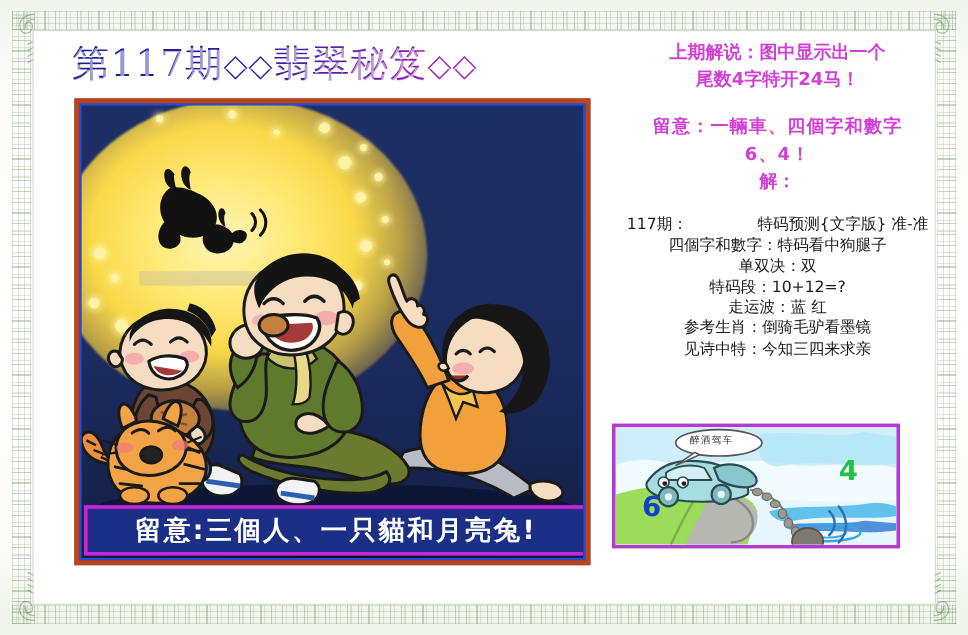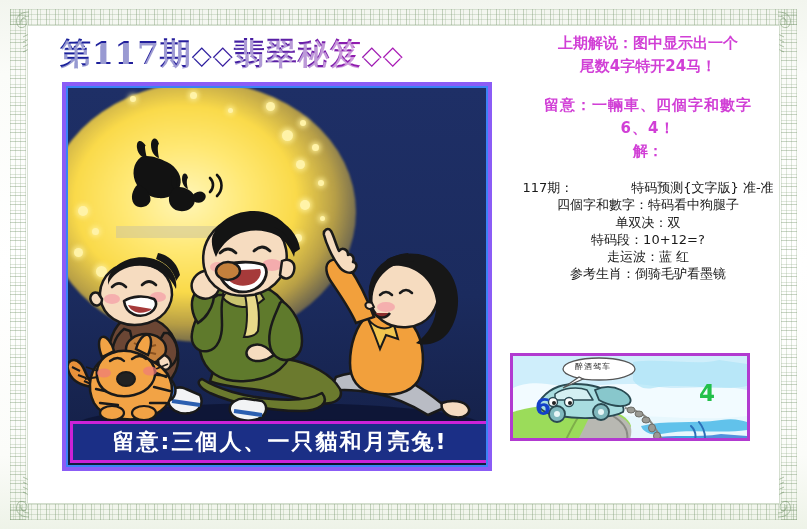--- a/index.html
+++ b/index.html
@@ -62,33 +62,33 @@
     position:absolute;left:28px;top:26px;width:751px;height:477px;
     background:#ffffff;
     box-shadow:0 0 0 1px rgba(170,190,165,.45);
   }
 
   
   .left-col{position:absolute;left:60px;top:32px;width:436px;height:455px;}
 
   .title{
     height:42px;line-height:42px;
-    font-size:31px;font-weight:bold;letter-spacing:1px;
+    font-size:31px;font-weight:normal;letter-spacing:1px;
     white-space:nowrap;
     font-family:"DejaVu Sans","Liberation Sans",sans-serif;
     background:linear-gradient(90deg,#18209a 0%,#2b1f9e 32%,#6a1fa8 56%,#a61bb4 74%,#c617c0 100%);
     -webkit-background-clip:text;background-clip:text;color:transparent;
     text-shadow:0 2px 0 rgba(255,255,255,.55);
   }
   .title .num{font-family:"DejaVu Serif","Liberation Serif",serif;}
   .title .dia{font-size:26px;}
 
   .pic-frame{
     position:absolute;left:2px;top:50px;width:430px;height:389px;
-    border:4px solid #8b5cf6;background:#3b82f6;box-sizing:border-box;
+    border:4px solid #c2410c;background:#1d4ed8;box-sizing:border-box;
     padding:2px;
   }
   .pic-inner{position:relative;width:100%;height:100%;overflow:hidden;
     background:linear-gradient(180deg,#1e2f66 0%,#1b2b5e 55%,#141f45 100%);}
 
   
   .moon-glow{
     position:absolute;left:-22px;top:-6px;width:310px;height:260px;border-radius:50%;
     background:radial-gradient(ellipse at 45% 45%,
       #fff6b8 0%, #ffe873 26%, #fada4a 46%, rgba(243,203,61,.72) 62%,
@@ -129,21 +129,21 @@
 
   .body-rows{margin-top:17px;}
   .brow{
     color:#1a1a1a;font-size:13px;line-height:17.3px;white-space:nowrap;
     font-family:"DejaVu Sans","Liberation Sans",sans-serif;
   }
   .brow .spacer{display:inline-block;width:58px;}
   .brow .tail{color:#1a1a1a;}
 
   .mini-frame{
-    position:absolute;left:2px;top:321px;width:240px;height:88px;
+    position:absolute;left:2px;top:321px;width:240px;height:104px;
     border:3px solid #b23ad0;box-sizing:border-box;background:#eef8ff;
     overflow:hidden;
   }
   .mini-inner{position:relative;width:100%;height:100%;}
   .mini-num{position:absolute;font-weight:bold;font-size:23px;
     font-family:"DejaVu Sans","Liberation Sans",sans-serif;}
   .num6{left:22px;bottom:18px;color:#1340c8;}
   .num4{right:32px;top:24px;color:#22c04a;}
   .bubble-txt{position:absolute;left:62px;top:5px;font-size:8px;color:#333;
     font-family:"DejaVu Sans","Liberation Sans",sans-serif;letter-spacing:1px;}
@@ -386,20 +386,21 @@
     <div class="hl spaced">6、4！</div>
     <div class="solve">解：</div>
 
     <div class="body-rows">
       <div class="brow"><span>117期：</span><span class="spacer"></span><span class="tail">特码预测{文字版} 准-准</span></div>
       <div class="brow">四個字和數字：特码看中狗腿子</div>
       <div class="brow">单双决：双</div>
       <div class="brow">特码段：10+12=?</div>
       <div class="brow">走运波：蓝 红</div>
       <div class="brow">参考生肖：倒骑毛驴看墨镜</div>
+      <div class="brow">见诗中特：今知三四来求亲</div>
     </div>
 
     <div class="mini-frame">
       <div class="mini-inner">
         <svg viewBox="0 0 234 98" width="234" height="98" preserveAspectRatio="none">
 
           <rect x="0" y="0" width="234" height="98" fill="#f2fbff"></rect>
           <path d="M0 0 H234 V34 C200 26 170 36 140 30 C110 24 70 34 34 28 C20 26 8 28 0 32Z" fill="#cfeefb"></path>
           <path d="M120 6 C150 2 186 10 206 4 L234 8 V30 C206 36 170 26 140 32 C130 34 124 30 120 24Z" fill="#aee4f7" opacity="0.7"></path>
 

